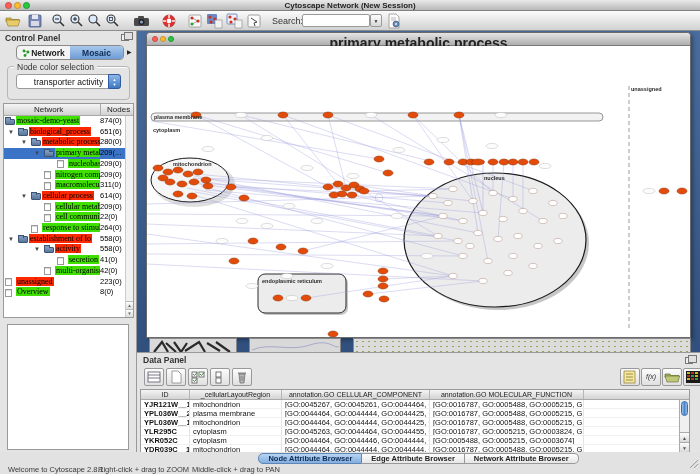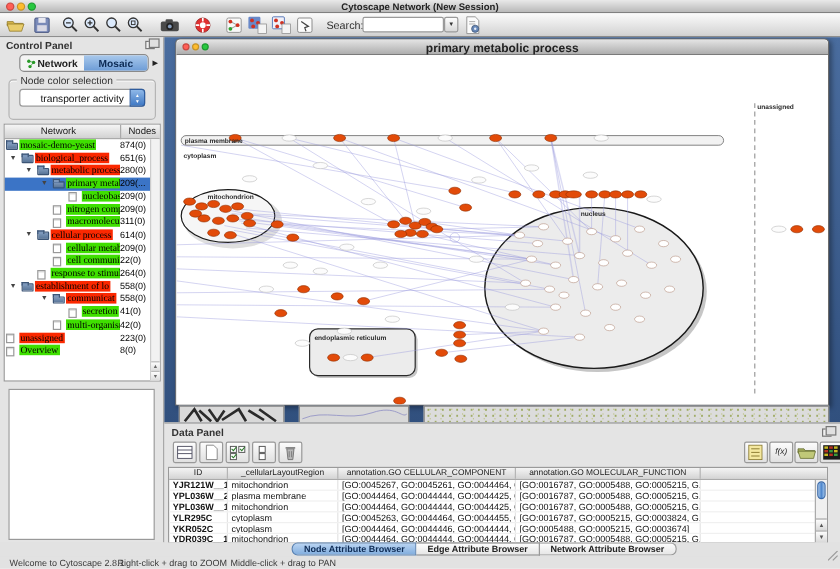--- a/index.html
+++ b/index.html
@@ -64,21 +64,21 @@
 .hR { background:#fb2800; }
 .tnum { position:absolute; left:96px; top:0; font-size:7.5px; color:#000; line-height:10.7px; white-space:nowrap; }
 .tree-scroll { position:absolute; right:0; top:12px; width:8px; bottom:0; background:#f2f2f2; border-left:1px solid #ccc; }
 .tsc-btn { position:absolute; left:0; width:7px; height:8px; font-size:4.5px; color:#666; text-align:center; line-height:8px; background:linear-gradient(#fdfdfd,#dcdcdc); border-top:1px solid #bbb; }
 .birdseye { position:absolute; left:7px; top:293px; width:122px; height:126px; background:#fff; border:1px solid #999; }
 
 
 .desktop { position:absolute; left:137px; top:31px; width:563px; height:321px; background:linear-gradient(#4a6d9f,#31507e); }
 .inner-frame { position:absolute; left:9px; top:1px; width:545px; height:306px; border:1px solid #6b6b6b; border-radius:4px 4px 0 0; box-shadow:2px 2px 4px rgba(0,0,0,.35); background:#fff; }
 .if-titlebar { position:absolute; left:0; top:0; width:100%; height:13px; background:linear-gradient(#e4e4e4,#aeaeae); border-bottom:1px solid #7a7a7a; border-radius:4px 4px 0 0; }
-.if-title { position:absolute; left:0; right:0; top:2px; text-align:center; font-size:10px; font-weight:bold; color:#222; }
+.if-title { position:absolute; left:0; right:0; top:2px; text-align:center; font-size:14px; font-weight:bold; color:#222; }
 .if-light { position:absolute; top:3px; width:6px; height:6px; border-radius:50%; }
 .if-canvas { position:absolute; left:0; top:13px; width:543px; height:291px; background:#fff; overflow:hidden; }
 .back-frame { position:absolute; background:#d9d9d9; border:1px solid #888; border-bottom:none; }
 .bf-speckle { background-color:#dcdcdc; background-image:radial-gradient(#97a556 .6px, transparent .8px), radial-gradient(#b0b85f .5px, transparent .7px); background-size:6px 5px, 9px 4px; }
 
 
 .data-panel { position:absolute; left:137px; top:352px; width:563px; height:100px; background:#e4e4e4; border-top:1px solid #9a9a9a; }
 .dp-title { position:absolute; left:6px; top:2px; font-size:8.5px; font-weight:bold; color:#333; }
 .dp-toolbar { position:absolute; left:0; top:12px; width:100%; height:24px; }
 .dpb { position:absolute; top:3px; width:20px; height:18px; background:linear-gradient(#fcfcfc,#e0e0e0); border:1px solid #999; border-radius:2px; }
@@ -88,21 +88,21 @@
 .dt-row { display:flex; height:9px; border-bottom:1px solid #f0f0f0; }
 .dt-c { font-size:7.5px; color:#111; line-height:9px; padding-left:3px; border-right:1px solid #e4e4e4; overflow:hidden; white-space:nowrap; }
 .dt-c.idc { font-weight:bold; }
 .c1{width:49px;} .c2{width:92px;} .c3{width:148px;} .c4{width:154px;} .c5{flex:1; border-right:none;}
 .dt-scroll { position:absolute; right:0; top:10px; width:10px; bottom:0; background:#f0f0f0; border-left:1px solid #aaa; }
 .dt-thumb { position:absolute; left:1px; top:1px; width:7px; height:15px; border-radius:4px; background:linear-gradient(90deg,#9cc2ec,#4e86cc,#9cc2ec); border:1px solid #3a6aaa; }
 .dt-btn { position:absolute; left:0; width:9px; height:10px; font-size:5px; color:#555; text-align:center; line-height:10px; background:linear-gradient(#fdfdfd,#d8d8d8); border-top:1px solid #aaa; }
 
 
 .tabs-strip { position:absolute; left:0; top:452px; width:700px; height:12px; background:#e2e2e2; }
-.seg-tabs { position:absolute; left:122px; width:563px; top:0; height:12px; display:flex; justify-content:center; }
+.seg-tabs { position:absolute; left:137px; width:563px; top:0; height:12px; display:flex; justify-content:center;align-items:center; }
 .seg { height:11px; font-size:7.5px; font-weight:bold; color:#222; line-height:10px; padding:0 9px; background:linear-gradient(#fdfdfd,#e6e6e6); border:1px solid #999; border-left:none; white-space:nowrap; }
 .seg:first-child { border-left:1px solid #999; border-radius:5px 0 0 5px; }
 .seg:last-child { border-radius:0 5px 5px 0; }
 .seg.selseg { background:linear-gradient(#b9d4f2,#82aede); border-color:#5d85b5; color:#0d2b55; }
 .statusbar { position:absolute; left:0; top:464px; width:700px; height:10px; background:#e2e2e2; }
 .st { position:absolute; top:1px; font-size:7.5px; color:#3a3a3a; white-space:nowrap; }
 svg text { font-family:"Liberation Sans", sans-serif; }
 </style>
 </head>
 <body>
@@ -310,21 +310,21 @@
           </div>
         <div class="trow" style="top:117.7px">
             <span class="exp" style="left:4px">▼</span>
             <span class="fico" style="left:14px"></span>
             <span class="tlab" style="left:25px"><i class="hR">establishment of lo</i></span>
             <span class="tnum">558(0)</span>
           </div>
         <div class="trow" style="top:128.4px">
             <span class="exp" style="left:30px">▼</span>
             <span class="fico" style="left:40px"></span>
-            <span class="tlab" style="left:51px"><i class="hR">communicat</i></span>
+            <span class="tlab" style="left:51px"><i class="hR">activity</i></span>
             <span class="tnum">558(0)</span>
           </div>
         <div class="trow" style="top:139.1px">
             <span class="pico" style="left:53px"></span>
             <span class="tlab" style="left:64px"><i class="hG">secretion</i></span>
             <span class="tnum">41(0)</span>
           </div>
         <div class="trow" style="top:149.8px">
             <span class="pico" style="left:40px"></span>
             <span class="tlab" style="left:51px"><i class="hG">multi-organism pro</i></span>

